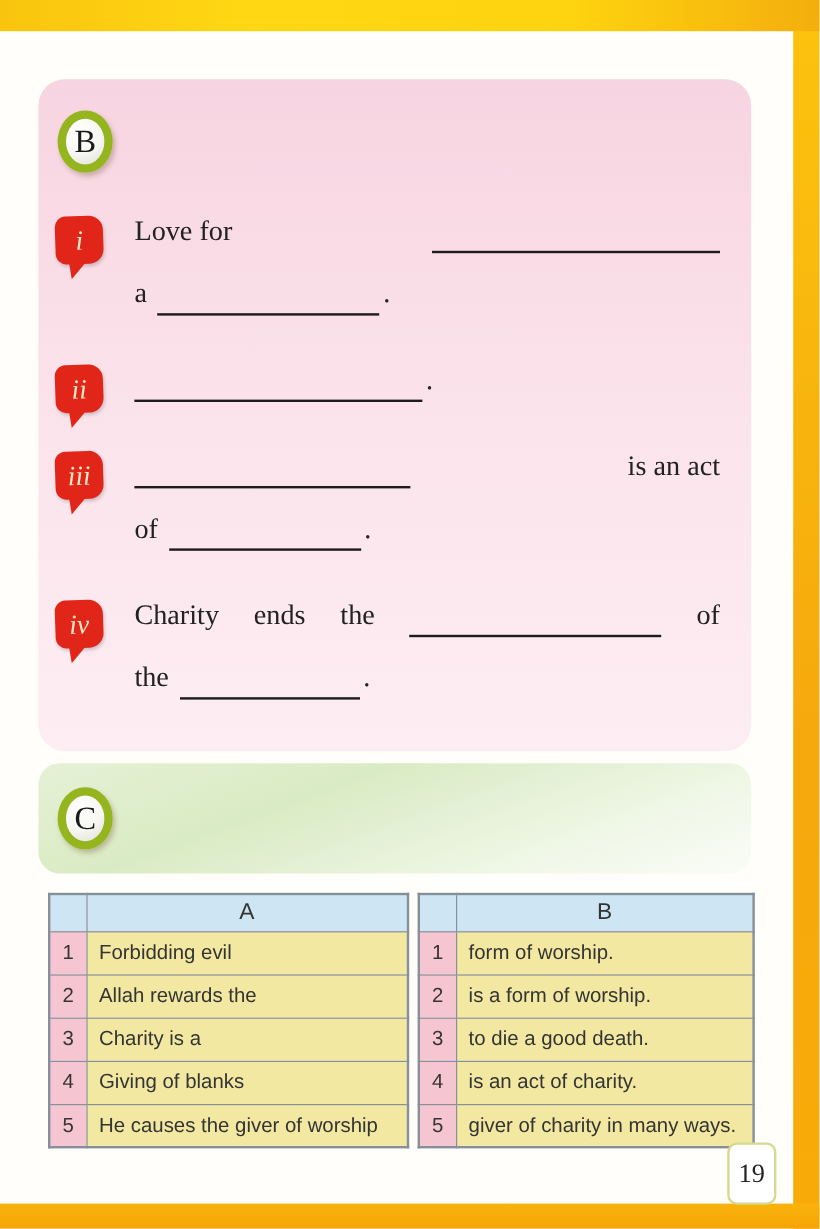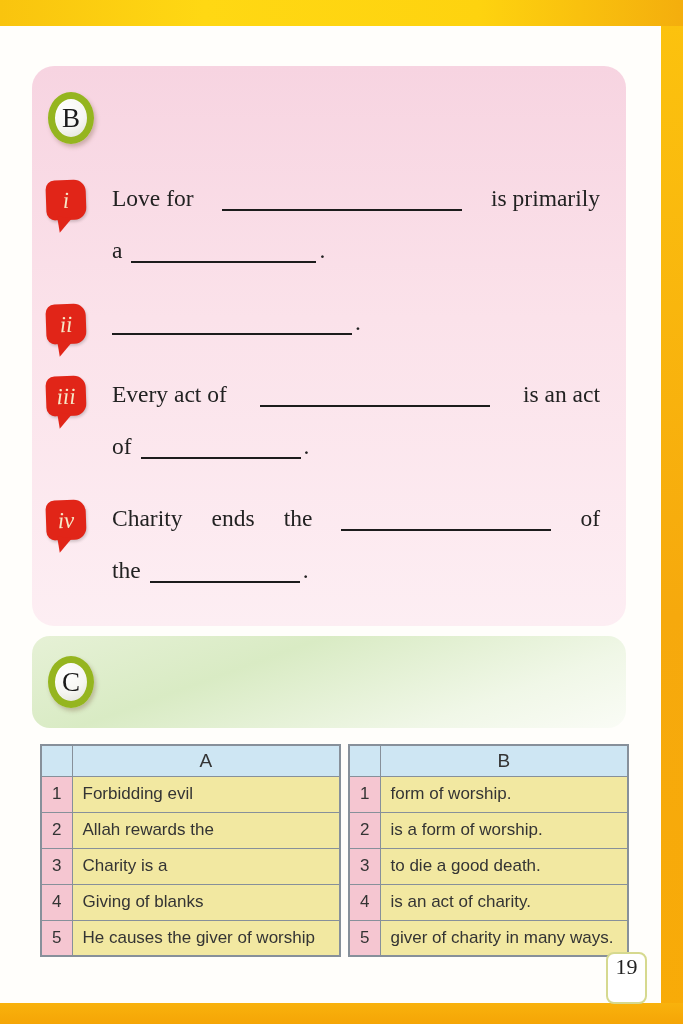--- a/index.html
+++ b/index.html
@@ -43,21 +43,21 @@
     transform:rotate(-2deg);
     color:#f6e9c8; font-style:italic; font-size:23px; line-height:1;
     box-shadow:1px 2px 3px rgba(0,0,0,.18);
   }
   .bubble::after {
     content:""; position:absolute; left:9px; bottom:-13px; width:0; height:0;
     border-left:5px solid transparent; border-right:10px solid transparent;
     border-top:16px solid #e12518; transform:rotate(10deg);
   }
   .lines { flex:1; }
-  .line  { display:flex; align-items:center; font-size:23.5px; height:36px; margin-bottom:16px; }
+  .line  { display:flex; align-items:flex-start; font-size:23.5px; height:36px; margin-bottom:16px; }
   .line.justify { justify-content:space-between; }
   .line.plain > * { margin-right:9px; }
   .line.plain > .period { margin-left:-6px; }
   .blank { display:inline-block; border-bottom:2px solid #1c1c1c; height:26px;
            align-self:flex-end; margin-bottom:5px; }
   
   .panel-c {
     position:absolute; left:32px; top:636px; width:594px; height:92px;
     border-radius:18px;
     background:linear-gradient(160deg,#e6f1d6 0%,#d9ebc4 35%,#f0f7e7 75%,#fafcf6 100%);
@@ -71,21 +71,21 @@
   .match thead td { background:#cee6f3; text-align:center; font-size:19px; height:31px; }
   .match tbody td { height:36px; }
   .match .num { width:31px; text-align:center; background:#f5c6d1; font-size:17px; }
   .match .txt { background:#f2e8a1; font-size:17px; padding:0 10px; }
   .ta .txt { width:268px; }
   .tb .txt { width:248px; }
   
   .pagenum {
     position:absolute; left:606px; top:952px; width:41px; height:52px;
     background:#ffffff; border:2px solid #d6d98f; border-radius:8px;
-    display:flex; justify-content:center;
+    display:flex; align-items:center; justify-content:center;
     font-size:22px; color:#222; z-index:6;
   }
 </style>
 </head>
 <body>
 
 <div class="page">
   <div class="band-top"></div>
   <div class="band-right"></div>
   <div class="band-bottom"></div>
@@ -102,21 +102,20 @@
       <div class="item">
         <div class="marker-col">
           <span class="bubble">
             <span>i</span>
           </span>
         </div>
         <div class="lines">
           <div class="line justify">
             <span>Love for</span>
             <span class="blank" style="width:240px"></span>
-            <span>is primarily</span>
           </div>
           <div class="line plain">
             <span>a</span>
             <span class="blank" style="width:185px"></span>
             <span class="period">.</span>
           </div>
         </div>
       </div>
 
       <div class="item">
@@ -134,21 +133,20 @@
       </div>
 
       <div class="item">
         <div class="marker-col">
           <span class="bubble">
             <span>iii</span>
           </span>
         </div>
         <div class="lines">
           <div class="line justify">
-            <span>Every act of</span>
             <span class="blank" style="width:230px"></span>
             <span>is an act</span>
           </div>
           <div class="line plain">
             <span>of</span>
             <span class="blank" style="width:160px"></span>
             <span class="period">.</span>
           </div>
         </div>
       </div>

